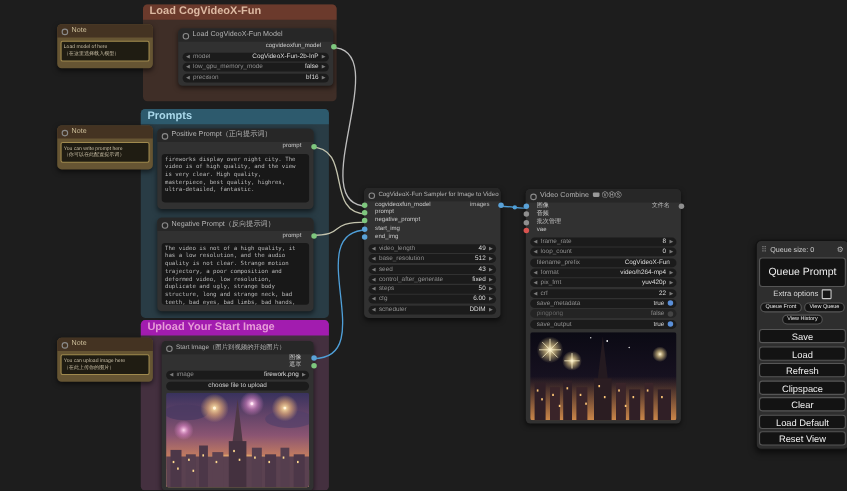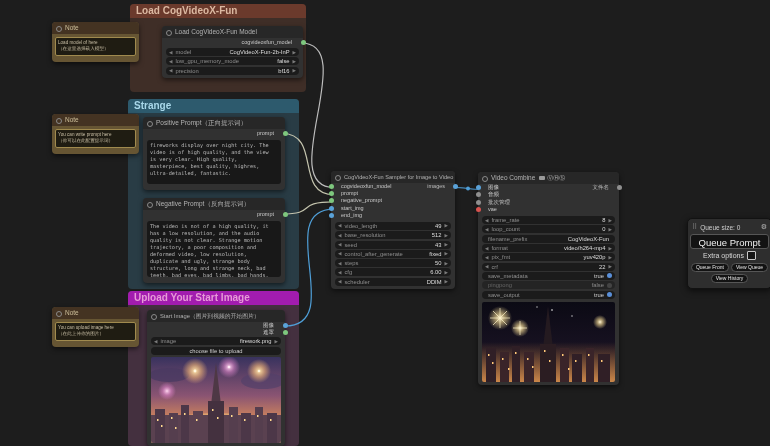--- a/index.html
+++ b/index.html
@@ -58,40 +58,40 @@
   
   .wires{position:absolute;left:0;top:0;z-index:5;pointer-events:none;}
   
   .menu{position:absolute;left:687px;top:218px;width:79px;z-index:20;background:#2e2e2e;
     border:1px solid #121212;border-radius:5px;padding:3px 2px;box-shadow:0 2px 6px rgba(0,0,0,.6);}
   .menu-top{display:flex;align-items:center;gap:3px;color:#cfcfcf;font-size:6.5px;padding:1px 2px 3px;}
   .grip{color:#8a8a8a;font-size:7px;}
   .gear{margin-left:auto;color:#b5b5b5;font-size:7px;}
   .btn{display:block;width:100%;box-sizing:border-box;background:#131313;border:1px solid #565656;
     border-radius:3px;color:#f0f0f0;text-align:center;font-family:inherit;}
-  .btn-big{height:15px;line-height:13px;font-size:9.5px;margin-bottom:2px;}
+  .btn-big{height:27px;line-height:13px;font-size:9.5px;margin-bottom:2px;}
   .extra{display:flex;align-items:center;justify-content:center;gap:3px;color:#d8d8d8;
     font-size:7px;margin-bottom:3px;}
   .chk{width:7px;height:7px;background:#171717;border:1px solid #c9c9c9;border-radius:1px;}
   .pill-row{display:flex;gap:2px;justify-content:center;margin-bottom:2px;}
   .pill{background:#131313;border:1px solid #565656;border-radius:6px;color:#e6e6e6;
     font-size:5px;line-height:7px;padding:0 4px;white-space:nowrap;}
   .stack{display:flex;flex-direction:column;gap:2.5px;margin-top:4px;}
   .btn-std{height:13px;line-height:11px;font-size:8.5px;}
 </style>
 </head>
 <body>
 
 <div class="canvas">
 
   <div class="group g-load" style="left:130px;top:4px;width:176px;height:88px;">
     <div class="group-header">Load CogVideoX-Fun</div>
   </div>
   <div class="group g-prompts" style="left:128px;top:99px;width:171px;height:190px;">
-    <div class="group-header">Strange</div>
+    <div class="group-header">Prompts</div>
   </div>
   <div class="group g-upload" style="left:128px;top:291px;width:171px;height:155px;">
     <div class="group-header">Upload Your Start Image</div>
   </div>
 
   <svg class="wires" width="770" height="446">
     <path d="M301,43 C361,43 274,187.5 334,187.5" stroke="#bdbdbd" stroke-width="1.2" fill="none"></path>
     <path d="M282,133.5 C322,133.5 294,194.7 334,194.7" stroke="#c4c4ae" stroke-width="1.2" fill="none"></path>
     <path d="M282,214 C318,214 294,201.9 334,201.9" stroke="#c4c4ae" stroke-width="1.2" fill="none"></path>
     <path d="M285,326 C347,326 272,209.1 334,209.1" stroke="#4f9fd8" stroke-width="1.2" fill="none"></path>
@@ -453,15 +453,24 @@
       <span>Extra options</span>
       <span class="chk"></span>
     </div>
     <div class="pill-row">
       <span class="pill">Queue Front</span>
       <span class="pill">View Queue</span>
     </div>
     <div class="pill-row">
       <span class="pill">View History</span>
     </div>
+    <div class="stack">
+      <button class="btn btn-std">Save</button>
+      <button class="btn btn-std">Load</button>
+      <button class="btn btn-std">Refresh</button>
+      <button class="btn btn-std">Clipspace</button>
+      <button class="btn btn-std">Clear</button>
+      <button class="btn btn-std">Load Default</button>
+      <button class="btn btn-std">Reset View</button>
+    </div>
   </div>
 
 </div>
 
 </body></html>

